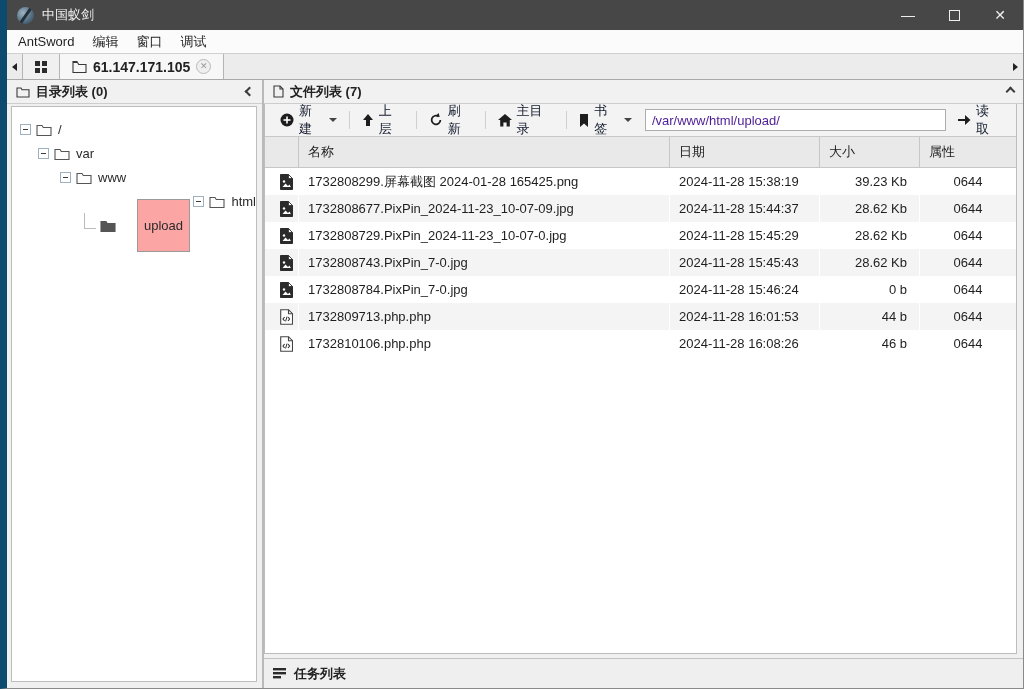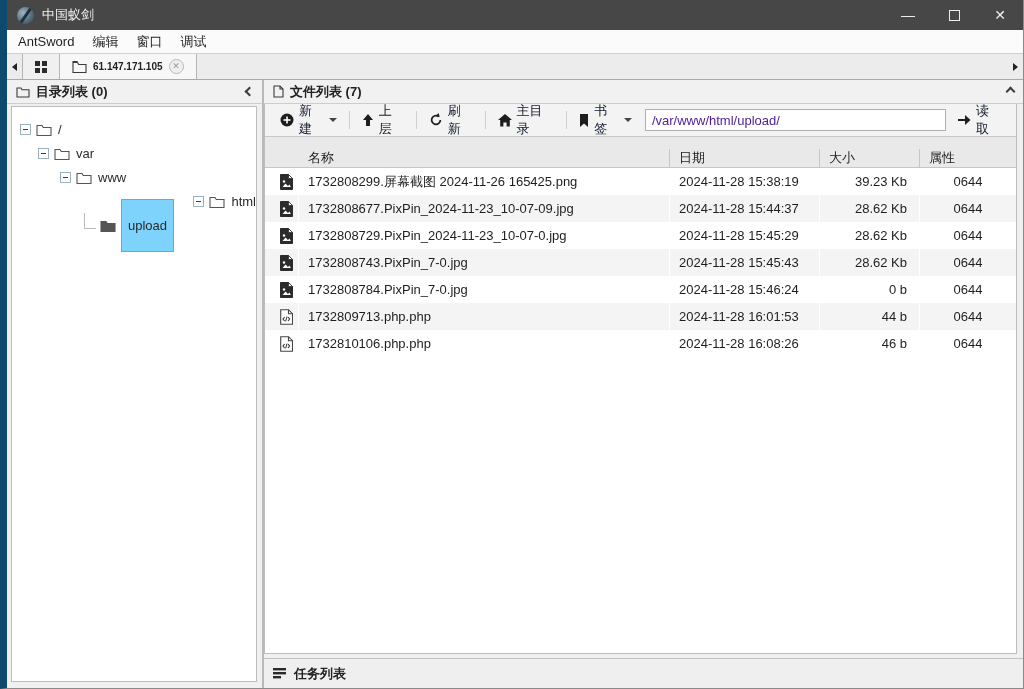--- a/index.html
+++ b/index.html
@@ -24,21 +24,21 @@
   .menubar { height:23px; background:#fbfbfb; display:flex; align-items:center; padding-left:2px; flex:0 0 23px; }
   .menu-item { padding:0 9px; font-size:13px; color:#1f1f1f; }
 
   
   .tabstrip { height:27px; background:#ececec; border-top:1px solid #d0d0d0; border-bottom:1px solid #a9a9a9;
               display:flex; align-items:stretch; flex:0 0 27px; }
   .tab-scroll { width:15px; display:flex; align-items:center; justify-content:center; color:#222; font-size:8px; }
   .tab { display:flex; align-items:center; border-left:1px solid #b5b5b5; border-right:1px solid #b5b5b5;
          padding:0 12px; background:#f0f0f0; }
   .tab.active { background:#f7f7f7; gap:6px; border-left:none; }
-  .tab-label { font-size:10px; font-weight:bold; color:#222; }
+  .tab-label { font-size:14px; font-weight:bold; color:#222; }
   .tab-close { width:15px; height:15px; border:1px solid #b9b9b9; border-radius:50%; color:#9a9a9a;
                font-size:9px; line-height:13px; text-align:center; background:#efefef; }
   .tabstrip-fill { flex:1; }
 
   
   .chev { width:7px; height:7px; border-left:2px solid #3c3c3c; border-bottom:2px solid #3c3c3c; display:inline-block; }
   .chev-left { transform:rotate(45deg); }
   .chev-up   { transform:rotate(135deg); }
   .tri-left  { width:0; height:0; border-top:4px solid transparent; border-bottom:4px solid transparent; border-right:5px solid #222; }
   .tri-right { width:0; height:0; border-top:4px solid transparent; border-bottom:4px solid transparent; border-left:5px solid #222; }
@@ -53,40 +53,40 @@
   .panel-header { height:24px; flex:0 0 24px; display:flex; align-items:center; gap:6px; padding:0 9px;
                   background:#f1f1f1; border-bottom:1px solid #cdcdcd; font-size:13px; font-weight:bold; color:#222; }
   .panel-header .spacer { flex:1; }
   .dir-content { flex:1; margin:2px 5px 6px 4px; background:#fff; border:1px solid #bdbdbd; padding-top:10px; overflow:hidden; }
 
   .tree-row { height:24px; display:flex; align-items:center; font-size:13px; color:#2a2a2a; }
   .expander { width:11px; height:11px; border:1px solid #9db0bd; background:#fff; position:relative;
               margin-right:5px; flex:0 0 11px; }
   .expander::after { content:""; position:absolute; left:2px; right:2px; top:4px; height:1px; background:#3a3a3a; }
   .tree-label { margin-left:6px; }
-  .tree-row.selected .tree-label { border:1px solid #9a9a9a; background:#7dd3fc; padding:18px 6px; margin-left:5px; }
+  .tree-row.selected .tree-label { border:1px solid #9a9a9a; background:#fca5a5; padding:18px 6px; margin-left:21px; }
   .lvl0 { padding-left:8px; } .lvl1 { padding-left:26px; } .lvl2 { padding-left:48px; }
   .lvl3 { padding-left:62px;justify-content:flex-end; } .lvl4 { padding-left:72px; }
   .tree-elbow { width:12px; height:16px; border-left:1px solid #bbb; border-bottom:1px solid #bbb;
                 margin:-8px 4px 0 0; }
 
   
   .file-panel { flex:1; display:flex; flex-direction:column; background:#f0f0f0; min-width:0; }
   .file-box { flex:1; display:flex; flex-direction:column; margin:0 6px 4px 0; background:#fff;
               border:1px solid #bdbdbd; border-top:none; min-height:0; }
 
   .toolbar { height:33px; flex:0 0 33px; background:#f3f3f3; border-bottom:1px solid #c8c8c8;
              display:flex; align-items:center; padding:0 8px; }
   .tb-btn { display:flex; align-items:center; gap:5px; font-size:13px; color:#0f172a; padding:4px 7px; }
   .tb-sep { width:1px; height:18px; background:#cfcfcf; margin:0 5px; }
   .path-input { width:308px; height:22px; border:1px solid #adadad; background:#fff; font-size:13px;
                 font-family:"Liberation Sans","DejaVu Sans",sans-serif; padding:0 6px; color:#4c1d95; margin:0 4px 0 6px; }
 
   .table-header { height:31px; flex:0 0 31px; display:flex; background:#e9e9e9; border-bottom:1px solid #c6c6c6;
-                  font-size:13px; color:#1c1c1c;align-items:flex-end; }
+                  font-size:13px; color:#1c1c1c; }
   .th { display:flex; align-items:center; padding-left:9px; border-right:1px solid #c6c6c6; }
   .c-icon { width:34px; flex:0 0 34px; justify-content:center; padding-left:0; display:flex; align-items:center; }
   .c-name { flex:1; min-width:0; }
   .c-date { width:150px; flex:0 0 150px; }
   .c-size { width:100px; flex:0 0 100px; }
   .c-attr { width:96px; flex:0 0 96px; border-right:none !important; }
 
   .trow { height:27px; flex:0 0 27px; display:flex; font-size:13px; color:#1e1e1e; background:#fff; }
   .trow:nth-child(even) { background:#f4f4f4; }
   .cell { display:flex; align-items:center; padding-left:9px; border-right:1px solid #fff; overflow:hidden; white-space:nowrap; }
@@ -306,21 +306,21 @@
       <span class="icon">
         <svg width="13" height="16" viewBox="0 0 13 16">
                     <path d="M0.5 0.5 h8 l4 4 v11 h-12 z" fill="#2b2b2b" stroke="#2b2b2b"></path>
                     <path d="M8.5 0.5 v4 h4 z" fill="#fff" stroke="#2b2b2b" stroke-width="0.8"></path>
                     <circle cx="4" cy="7.5" r="1.2" fill="#fff"></circle>
                     <path d="M2.5 13 L5.5 9.5 L8 12 L9.5 10.5 L10.8 13 Z" fill="#fff"></path>
                   </svg>
       </span>
 
     </div>
-    <div class="cell c-name">1732808299.屏幕截图 2024-11-26 165425.png</div>
+    <div class="cell c-name">1732808299.屏幕截图 2024-01-28 165425.png</div>
     <div class="cell c-date">2024-11-28 15:38:19</div>
     <div class="cell c-size">39.23 Kb</div>
     <div class="cell c-attr">0644</div>
   </div>
             <div class="trow">
     <div class="cell c-icon">
       <span class="icon">
         <svg width="13" height="16" viewBox="0 0 13 16">
                     <path d="M0.5 0.5 h8 l4 4 v11 h-12 z" fill="#2b2b2b" stroke="#2b2b2b"></path>
                     <path d="M8.5 0.5 v4 h4 z" fill="#fff" stroke="#2b2b2b" stroke-width="0.8"></path>

